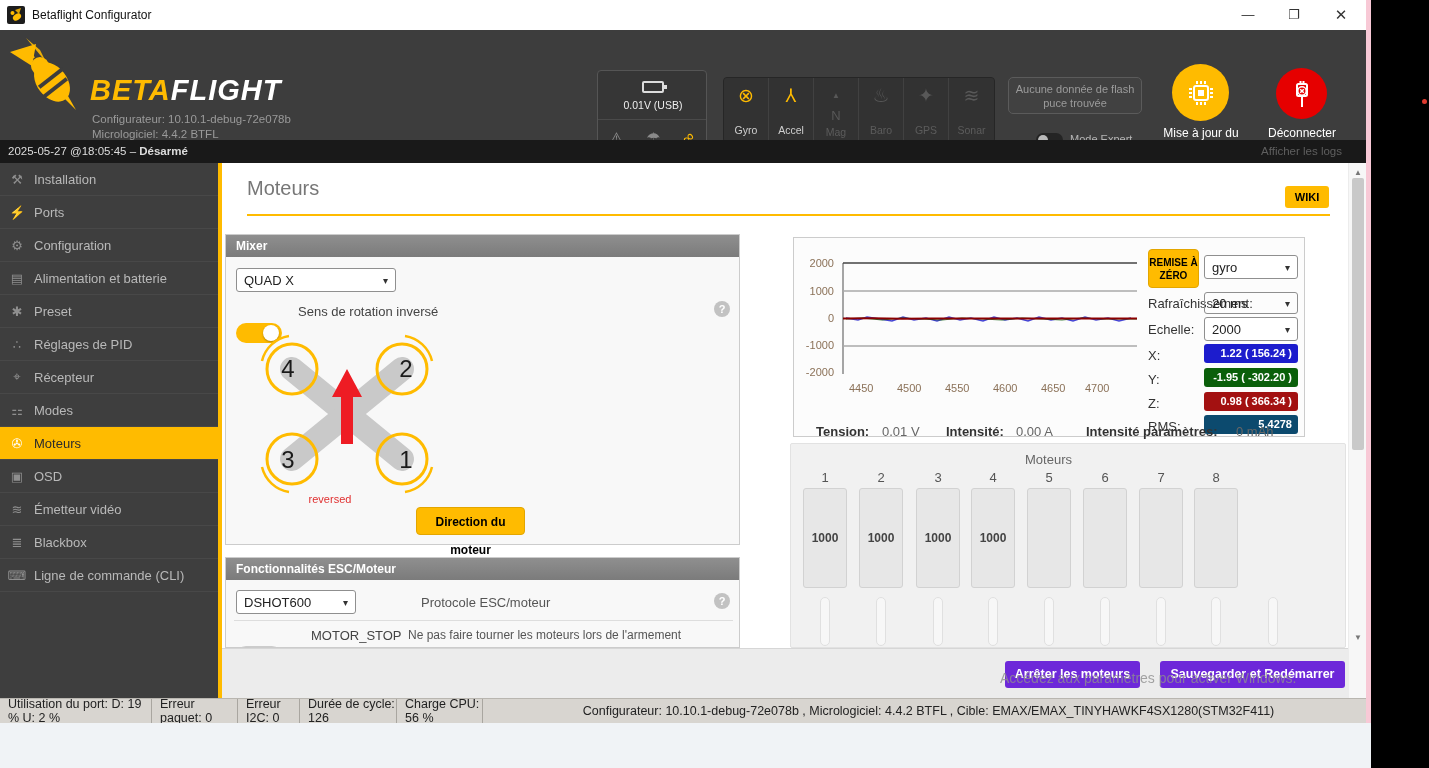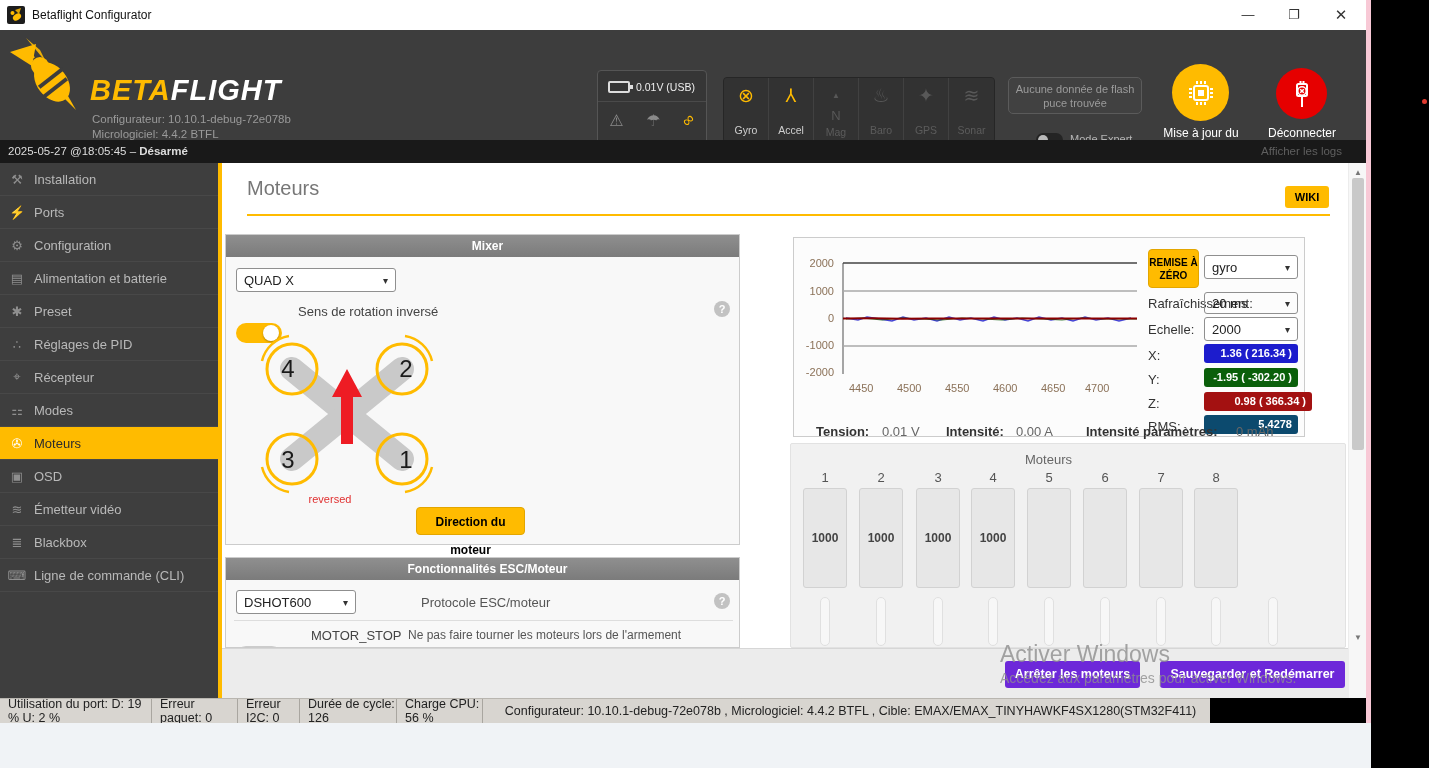--- a/index.html
+++ b/index.html
@@ -13,21 +13,21 @@
   .titlebar .apptitle { left:32px; top:8px; font-size:12px; color:#111; }
   .winbtn { top:4px; width:30px; height:22px; text-align:center; font-size:13px; color:#333; line-height:22px; cursor:default; }
   .beemini { left:7px; top:6px; width:18px; height:18px; background:#1d1d1d; border-radius:2px; }
 
   
   .header { left:0; top:30px; width:1366px; height:110px; background:#3d3d3d; }
   .logotext { left:90px; top:44px; font-size:29px; font-weight:bold; font-style:italic; letter-spacing:1px; color:#fff; }
   .logotext .beta { color:#ffbb00; }
   .verinfo { left:92px; top:82px; font-size:11.5px; color:#9a9a9a; line-height:15px; }
   .batbox { left:597px; top:40px; width:110px; height:82px; background:#363636; border:1px solid #555; border-radius:4px; }
-  .batline { display:flex; align-items:center; gap:6px; padding:10px 8px 8px 10px; border-bottom:1px solid #4a4a4a; }
+  .batline { display:flex; align-items:center; gap:6px; padding:10px 8px 8px 10px; border-bottom:1px solid #4a4a4a;flex-direction:column; }
   .batshape { width:22px; height:12px; border:2px solid #ddd; border-radius:2px; position:relative; }
   .batshape:after { content:""; position:absolute; right:-5px; top:2px; width:3px; height:4px; background:#ddd; }
   .battxt { font-size:10.5px; color:#eee; }
   .baticons { display:flex; justify-content:space-around; padding-top:9px; font-size:16px; color:#8a8a8a; }
   .sensors { left:723px; top:47px; height:66px; display:flex; background:#2e2e2e; border:1px solid #262626; border-radius:4px; overflow:hidden; }
   .sensor { width:45px; display:flex; flex-direction:column; align-items:center; justify-content:space-between; padding:8px 0 6px; border-right:1px solid #414141; background:#323232; }
   .sensor:last-child { border-right:none; }
   .sensor .sic { font-size:19px; line-height:20px; color:#585858; }
   .sensor .slb { font-size:10.5px; color:#5c5c5c; }
   .sensor.on .sic { color:#ffbb00; }
@@ -55,21 +55,21 @@
   .sitem.active { background:#ffbb00; color:#2b2b2b; }
   .sitem.active .ic { color:#fff; }
 
   
   .content { left:222px; top:163px; width:1126px; height:535px; background:#fff; overflow:hidden; }
   .pagetitle { left:25px; top:14px; font-size:20px; color:#777; font-weight:400; }
   .wiki { left:1063px; top:23px; width:44px; height:22px; background:#ffbb00; border-radius:3px; color:#000; font-weight:bold; font-size:11px; text-align:center; line-height:22px; }
   .yellowhr { left:25px; top:51px; width:1083px; height:2px; background:#ffbb00; }
 
   .panel { border:1px solid #ccc; background:#f8f8f8; }
-  .phead { height:22px; background:linear-gradient(#8f8f8f,#7b7b7b); color:#fff; font-size:12px; font-weight:bold; line-height:22px; padding-left:10px;text-align:center; }
+  .phead { height:22px; background:linear-gradient(#8f8f8f,#7b7b7b); color:#fff; font-size:12px; font-weight:bold; line-height:22px; padding-left:10px; }
 
   .sel { background:#fff; border:1px solid #8f8f8f; border-radius:3px; font-size:13px; color:#222; display:flex; align-items:center; justify-content:space-between; padding:0 7px; cursor:pointer; }
   .sel .car { font-size:10px; color:#333; }
   .sel.ghost { background:transparent; }
 
   .toggle { width:46px; height:20px; border-radius:11px; position:relative; cursor:pointer; }
   .toggle.on { background:#ffbb00; }
   .toggle.off { background:#ccc; }
   .toggle .kn { position:absolute; top:2px; width:16px; height:16px; border-radius:50%; background:#fff; box-shadow:0 1px 2px rgba(0,0,0,.3); }
   .toggle.on .kn { right:3px; } .toggle.off .kn { left:3px; }
@@ -91,21 +91,21 @@
   .footer { left:0; top:485px; width:1126px; height:50px; background:#ececec; border-top:1px solid #d6d6d6; }
   .gbtn { background:#6d28d9; border-radius:3px; color:#fff; font-weight:bold; font-size:12.5px; text-align:center; line-height:27px; height:27px; cursor:pointer; }
   .wmark1 { left:778px; top:478px; font-size:23px; color:#8f8f8f; opacity:.8; z-index:6; pointer-events:none; }
   .wmark2 { left:778px; top:507px; font-size:14px; color:#8f8f8f; opacity:.8; z-index:6; pointer-events:none; }
 
   .scroll { left:1348px; top:163px; width:18px; height:535px; background:#f7f7f7; border-left:1px solid #ececec; }
   .sarrow { width:18px; text-align:center; font-size:8px; color:#777; }
   .sthumb { left:3px; top:15px; width:12px; height:272px; background:#c9c9c9; border-radius:2px; }
 
   
-  .bstatus { left:0; top:698px; width:1210px; height:25px; background:#d8d5d0; border-top:1px solid #b9b6b0; display:flex; font-size:12.5px; color:#222; }
+  .bstatus { left:0; top:698px; width:1366px; height:25px; background:#d8d5d0; border-top:1px solid #b9b6b0; display:flex; font-size:12.5px; color:#222; }
   .bcell { border-right:1px solid #a9a6a0; display:flex; align-items:center; padding-left:8px; }
 
   
   .taskbar { left:0; top:723px; width:1371px; height:45px; background:#f0f3f6; }
 
   .pinkstrip { left:1366px; top:0; width:5px; height:723px; background:#f8c9d6; }
   .reddot { left:1422px; top:99px; width:5px; height:5px; border-radius:50%; background:#e03a2f; }
 </style>
 </head>
 <body>
@@ -391,25 +391,25 @@
           <span class="car">▾</span>
         </div>
 
       <span class="abs tlab" style="left:354px;top:84px">Echelle:</span>
       <div class="abs sel" style="left:410px;top:79px;width:94px;height:24px">
           <span>2000</span>
           <span class="car">▾</span>
         </div>
 
       <span class="abs tlab" style="left:354px;top:110px">X:</span>
-      <div class="abs badge" style="left:410px;top:106px;width:94px;background:#1c1ccd">1.36 ( 216.34 )</div>
+      <div class="abs badge" style="left:410px;top:106px;width:94px;background:#1c1ccd">1.22 ( 156.24 )</div>
       <span class="abs tlab" style="left:354px;top:134px">Y:</span>
       <div class="abs badge" style="left:410px;top:130px;width:94px;background:#0a5f0a">-1.95 ( -302.20 )</div>
       <span class="abs tlab" style="left:354px;top:158px">Z:</span>
-      <div class="abs badge" style="left:410px;top:154px;width:108px;background:#a31111">0.98 ( 366.34 )</div>
+      <div class="abs badge" style="left:410px;top:154px;width:94px;background:#a31111">0.98 ( 366.34 )</div>
       <span class="abs tlab" style="left:354px;top:181px">RMS:</span>
       <div class="abs badge" style="left:410px;top:177px;width:94px;background:#0c4a6e">5.4278</div>
 
       <span class="abs tlab" style="left:22px;top:186px;font-weight:bold">Tension:</span>
       <span class="abs tval" style="left:88px;top:186px">0.01 V</span>
       <span class="abs tlab" style="left:152px;top:186px;font-weight:bold">Intensité:</span>
       <span class="abs tval" style="left:222px;top:186px">0.00 A</span>
       <span class="abs tlab" style="left:292px;top:186px;font-weight:bold">Intensité paramètres:</span>
       <span class="abs tval" style="left:442px;top:186px">0 mAh</span>
     </div>
@@ -457,21 +457,20 @@
       <div class="abs mslider" style="left:253px;top:153px"></div>
       <div class="abs mslider" style="left:309px;top:153px"></div>
       <div class="abs mslider" style="left:365px;top:153px"></div>
       <div class="abs mslider" style="left:420px;top:153px"></div>
       <div class="abs mslider" style="left:477px;top:153px"></div>
     </div>
 
     <div class="abs footer"></div>
     <div class="abs gbtn" style="left:783px;top:498px;width:135px;z-index:4">Arrêter les moteurs</div>
     <div class="abs gbtn" style="left:938px;top:498px;width:185px;z-index:4">Sauvegarder et Redémarrer</div>
-    <div class="abs wmark1">Activer Windows</div>
     <div class="abs wmark2">Accédez aux paramètres pour activer Windows.</div>
   </div>
 
   <div class="abs scroll">
     <div class="abs sarrow" style="top:5px">▲</div>
     <div class="abs sthumb"></div>
     <div class="abs sarrow" style="top:470px">▼</div>
   </div>
 
   <div class="abs bstatus">

